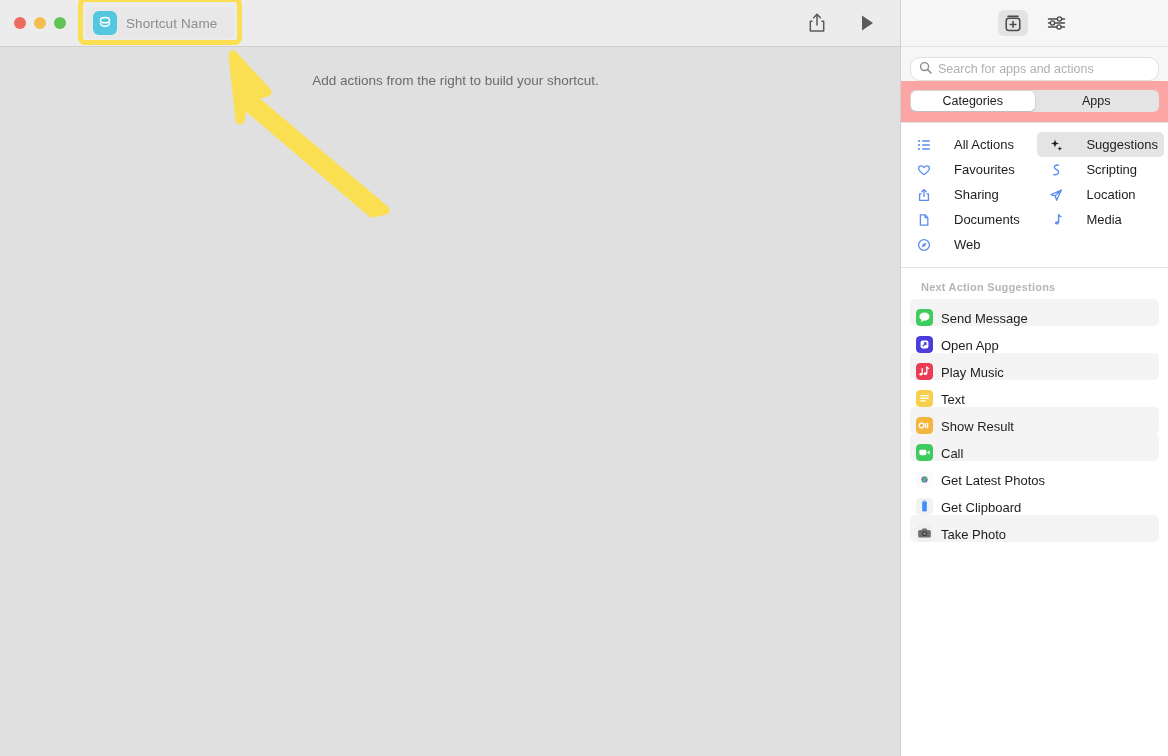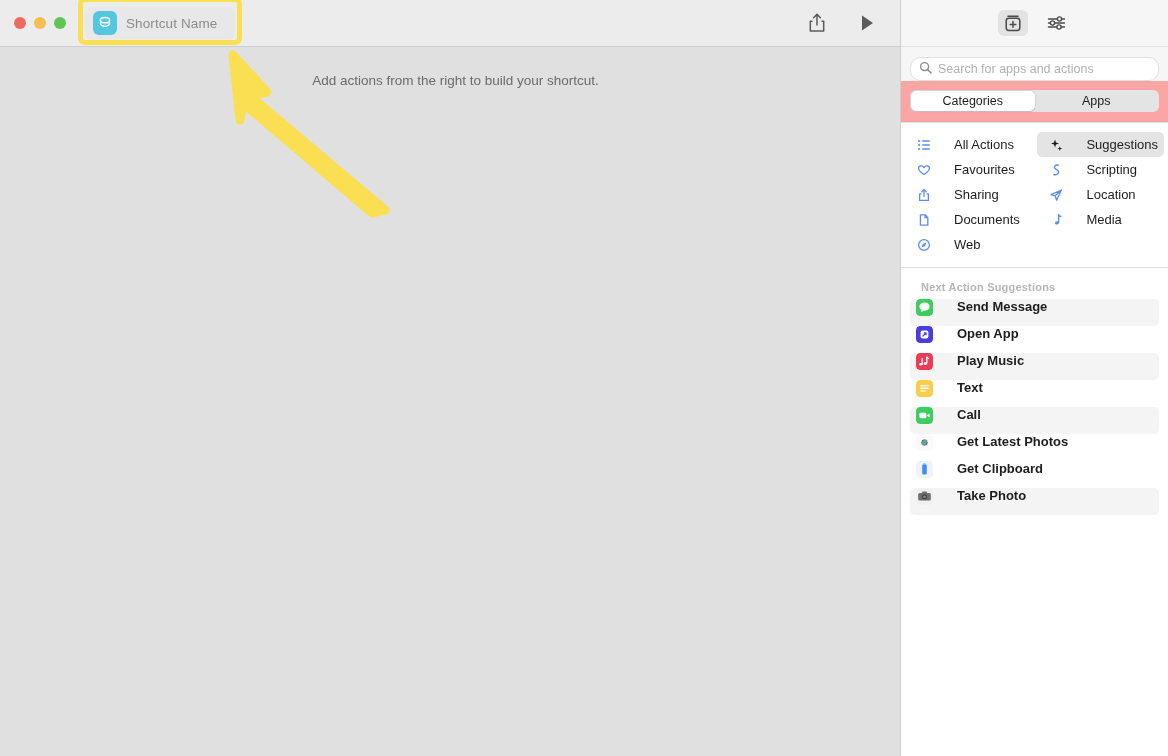--- a/index.html
+++ b/index.html
@@ -102,22 +102,22 @@
   .cat.sel { background: #e4e4e4; }
   .cat-ico { width: 15px; height: 15px; display: flex; align-items: center; justify-content: center; flex: 0 0 15px; }
   .cat-label { font-size: 13px; color: #1d1d1d; }
 
   .sugg-head {
     font-size: 11px; font-weight: bold; color: #b6b6b6;
     padding: 13px 0 6px 20px; letter-spacing: .2px;
   }
   .sugg-list { padding: 0 9px; }
   .sugg-row {
-    height: 27px; display: flex; align-items: flex-start; gap: 24px;
-    padding-left: 6px; border-radius: 5px; font-weight: bold;
+    height: 27px; display: flex; align-items: flex-end; gap: 8px;
+    padding-left: 6px; border-radius: 5px;
   }
   .sugg-row.alt { background: #f4f4f4; }
   .sugg-ico { width: 17px; height: 17px; border-radius: 4px; flex: 0 0 17px; overflow: hidden; }
   .sugg-label { font-size: 13px; color: #1d1d1d; }
 </style>
 </head>
 <body>
 
 <div class="window">
 
@@ -350,20 +350,30 @@
           <svg width="17" height="17" viewBox="0 0 17 17">
             <rect width="17" height="17" rx="4" fill="#f8cf4d"></rect>
             <rect x="4.2" y="5" width="8.6" height="1.3" rx=".65" fill="#fff"></rect>
             <rect x="4.2" y="7.6" width="8.6" height="1.3" rx=".65" fill="#fff"></rect>
             <rect x="4.2" y="10.2" width="5.6" height="1.3" rx=".65" fill="#fff"></rect>
           </svg>
         </span>
         <span class="sugg-label">Text</span>
       </div>
 
+      <div class="sugg-row alt">
+        <span class="sugg-ico">
+          <svg width="17" height="17" viewBox="0 0 17 17">
+            <rect width="17" height="17" rx="4" fill="#f3b740"></rect>
+            <circle cx="5.6" cy="8.5" r="2.3" fill="none" stroke="#fff" stroke-width="1.3"></circle>
+            <path d="M9.6 6.3 L9.6 10.7 M11.6 6.3 L11.6 10.7" stroke="#fff" stroke-width="1.3" stroke-linecap="round"></path>
+          </svg>
+        </span>
+        <span class="sugg-label">Show Result</span>
+      </div>
 
 
       <div class="sugg-row alt">
         <span class="sugg-ico">
           <svg width="17" height="17" viewBox="0 0 17 17">
             <rect width="17" height="17" rx="4" fill="#3ecc5f"></rect>
             <rect x="3.4" y="5.8" width="7" height="5.4" rx="1.4" fill="#fff"></rect>
             <path d="M11 8.5 L13.6 6.6 L13.6 10.4 Z" fill="#fff"></path>
           </svg>
         </span>

